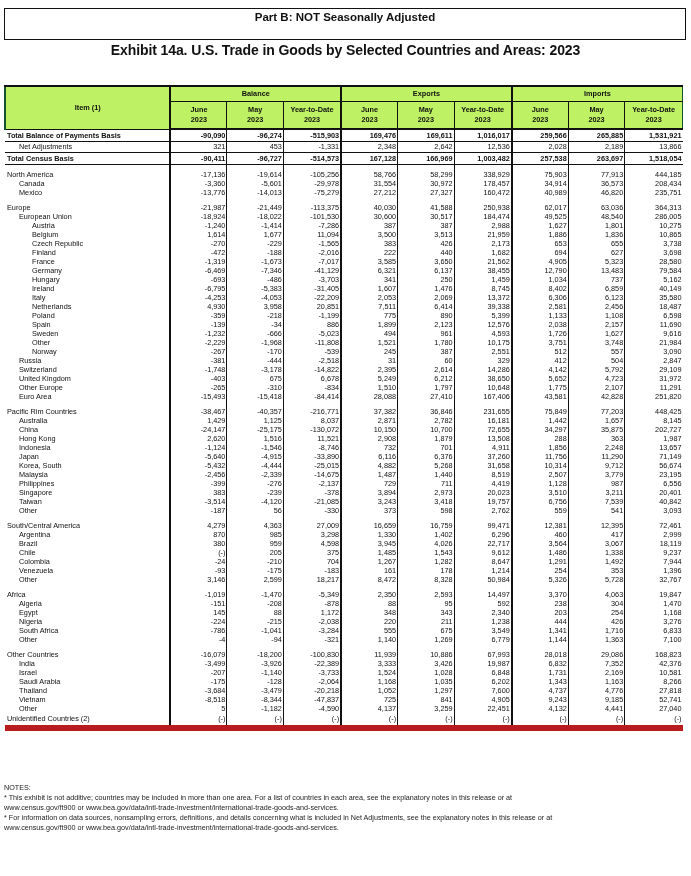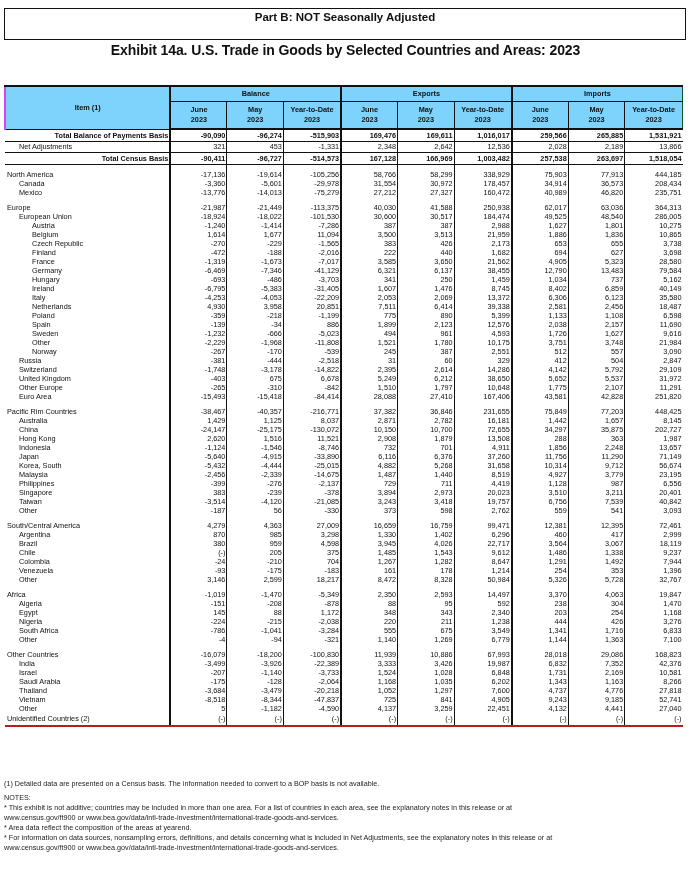--- a/index.html
+++ b/index.html
@@ -26,42 +26,42 @@
   .sub2 { top: 74px; }
 
   table.main {
     position: absolute; left: 4px; top: 85px; width: 679px;
     border-collapse: collapse; font-size: 7.3px; table-layout: fixed;
   }
   table.main col.c-item { width: 164px; }
   table.main col.c-num { width: 57.2px; }
   table.main col.c-num-sm { width: 56px; }
   thead th {
-    background: #7dd3fc; font-weight: bold; text-align: center;
+    background: #bef264; font-weight: bold; text-align: center;
     border: 1px solid #111; font-size: 7.3px; line-height: 10px;
   }
   thead tr.grp th { height: 15px; border-top: 2px solid #111; }
   thead tr.per th { height: 28px; border-bottom: 2px solid #111; }
-  thead th.item-h { border-left: 2px solid #d946ef; margin-top: 36px; }
+  thead th.item-h { border-left: 2px solid #14532d; margin-top: 36px; }
   thead th.last { border-right: 1px solid #14532d; }
   thead th.thick-l { border-left: 2px solid #111; }
 
   tbody td {
     text-align: right; padding: 0 1px 0 2px; line-height: 9px; height: 9px;
     border-left: 1px solid #111; white-space: nowrap;
   }
   tbody td.label { text-align: left; border-left: none; padding-left: 2px; }
   tbody td.thick-l { border-left: 2px solid #111; }
   tbody tr.total td { font-weight: bold; height: 11px; line-height: 11px;
     border-top: 1px solid #111; border-bottom: 1px solid #111; }
-  tbody tr.total td.label { border-left: none; text-align: right; }
+  tbody tr.total td.label { border-left: none; }
   tbody tr.adj td { height: 10px; line-height: 10px; }
   tbody tr.gap td { height: 6px; line-height: 6px; }
   tbody tr.topgap td { height: 5px; line-height: 5px; }
-  tbody tr.unid td { height: 12px; line-height: 12px; border-bottom: 2px solid #b91c1c; }
+  tbody tr.unid td { height: 12px; line-height: 12px; border-bottom: 6px solid #b91c1c; }
   td.ind0 { padding-left: 2px !important; }
   td.ind1 { padding-left: 14px !important; }
   td.ind2 { padding-left: 27px !important; }
 
   .footnotes {
     position: absolute; left: 4px; top: 779px; width: 680px;
     font-size: 7.2px; line-height: 10px; color: #222;
   }
   .footnotes .fn { margin-bottom: 0; }
   .footnotes .notes-h { margin-top: 4px; }
@@ -460,28 +460,28 @@
       </tr>
       <tr>
         <td class="label ind1">United Kingdom</td>
         <td class="num thick-l">-403</td>
         <td class="num">675</td>
         <td class="num">6,678</td>
         <td class="num thick-l">5,249</td>
         <td class="num">6,212</td>
         <td class="num">38,650</td>
         <td class="num thick-l">5,652</td>
-        <td class="num">5,537</td>
+        <td class="num">4,723</td>
         <td class="num">31,972</td>
       </tr>
       <tr>
         <td class="label ind1">Other Europe</td>
         <td class="num thick-l">-265</td>
         <td class="num">-310</td>
-        <td class="num">-842</td>
+        <td class="num">-834</td>
         <td class="num thick-l">1,510</td>
         <td class="num">1,797</td>
         <td class="num">10,648</td>
         <td class="num thick-l">1,775</td>
         <td class="num">2,107</td>
         <td class="num">11,291</td>
       </tr>
       <tr>
         <td class="label ind1">Euro Area</td>
         <td class="num thick-l">-15,493</td>
@@ -591,21 +591,21 @@
         <td class="num">56,674</td>
       </tr>
       <tr>
         <td class="label ind1">Malaysia</td>
         <td class="num thick-l">-2,456</td>
         <td class="num">-2,339</td>
         <td class="num">-14,675</td>
         <td class="num thick-l">1,487</td>
         <td class="num">1,440</td>
         <td class="num">8,519</td>
-        <td class="num thick-l">4,927</td>
+        <td class="num thick-l">2,507</td>
         <td class="num">3,779</td>
         <td class="num">23,195</td>
       </tr>
       <tr>
         <td class="label ind1">Philippines</td>
         <td class="num thick-l">-399</td>
         <td class="num">-276</td>
         <td class="num">-2,137</td>
         <td class="num thick-l">729</td>
         <td class="num">711</td>
@@ -935,20 +935,18 @@
         <td class="num">(-)</td>
         <td class="num">(-)</td>
         <td class="num thick-l">(-)</td>
         <td class="num">(-)</td>
         <td class="num">(-)</td>
       </tr>
     </tbody>
 </table>
 
 <div class="footnotes">
-  <div class="fn">(1) Detailed data are presented on a Census basis. The information needed to convert to a BOP basis is not available.</div>
   <div class="notes-h">NOTES:</div>
   <div>* This exhibit is not additive; countries may be included in more than one area. For a list of countries in each area, see the explanatory notes in this release or at</div>
   <div>www.census.gov/ft900 or www.bea.gov/data/intl-trade-investment/international-trade-goods-and-services.</div>
-  <div>* Area data reflect the composition of the areas at yearend.</div>
   <div>* For information on data sources, nonsampling errors, definitions, and details concerning what is included in Net Adjustments, see the explanatory notes in this release or at</div>
   <div>www.census.gov/ft900 or www.bea.gov/data/intl-trade-investment/international-trade-goods-and-services.</div>
 </div>
 
 </body></html>

